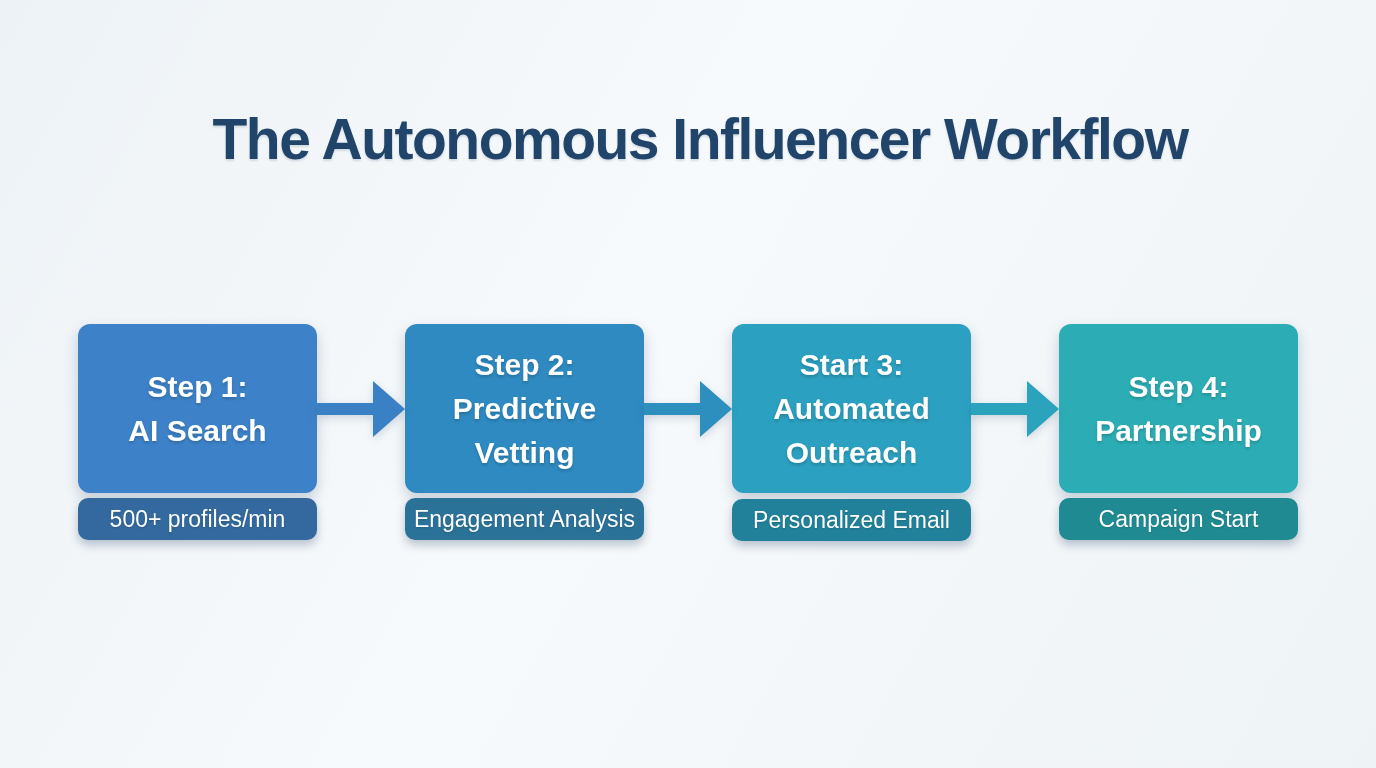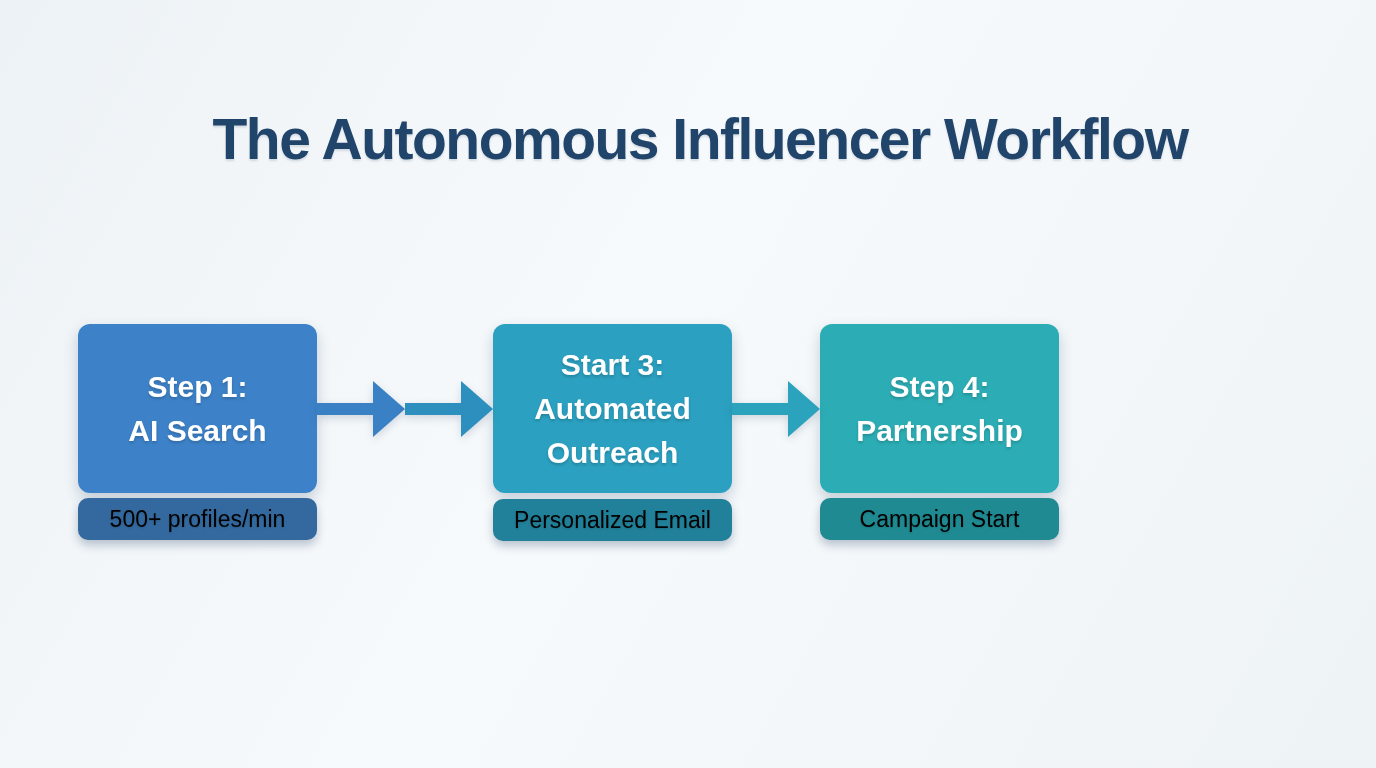--- a/index.html
+++ b/index.html
@@ -61,21 +61,21 @@
   .step-badge {
     margin-top: 5px;
     height: 42px;
     border-radius: 10px;
     display: flex;
     align-items: center;
     justify-content: center;
     box-shadow: 0 5px 10px rgba(25, 55, 90, 0.28);
   }
   .badge-label {
-    color: #000000;
+    color: #ffffff;
     font-size: 23px;
     font-weight: 400;
     line-height: 1;
     text-shadow: 0 1px 2px rgba(0, 0, 0, 0.15);
   }
   .arrow {
     width: 88px;
     height: 64px;
     flex: none;
     margin-top: 53px;
@@ -98,20 +98,30 @@
       </div>
       <div class="step-badge" style="background: rgb(51, 105, 158);">
         <span class="badge-label">500+ profiles/min</span>
       </div>
     </div>
 
     <svg class="arrow" viewBox="0 0 88 64">
       <path d="M0,26 H56 V4 L88,32 L56,60 V38 H0 Z" fill="#3a80c4"></path>
     </svg>
 
+    <div class="step">
+      <div class="step-box" style="background: rgb(46, 138, 193);">
+        <span class="step-title">Step 2:
+Predictive
+Vetting</span>
+      </div>
+      <div class="step-badge" style="background: rgb(43, 114, 153);">
+        <span class="badge-label">Engagement Analysis</span>
+      </div>
+    </div>
 
     <svg class="arrow" viewBox="0 0 88 64">
       <path d="M0,26 H56 V4 L88,32 L56,60 V38 H0 Z" fill="#2d8fbe"></path>
     </svg>
 
     <div class="step">
       <div class="step-box" style="background: rgb(43, 160, 192);">
         <span class="step-title">Start 3:
 Automated
 Outreach</span>

